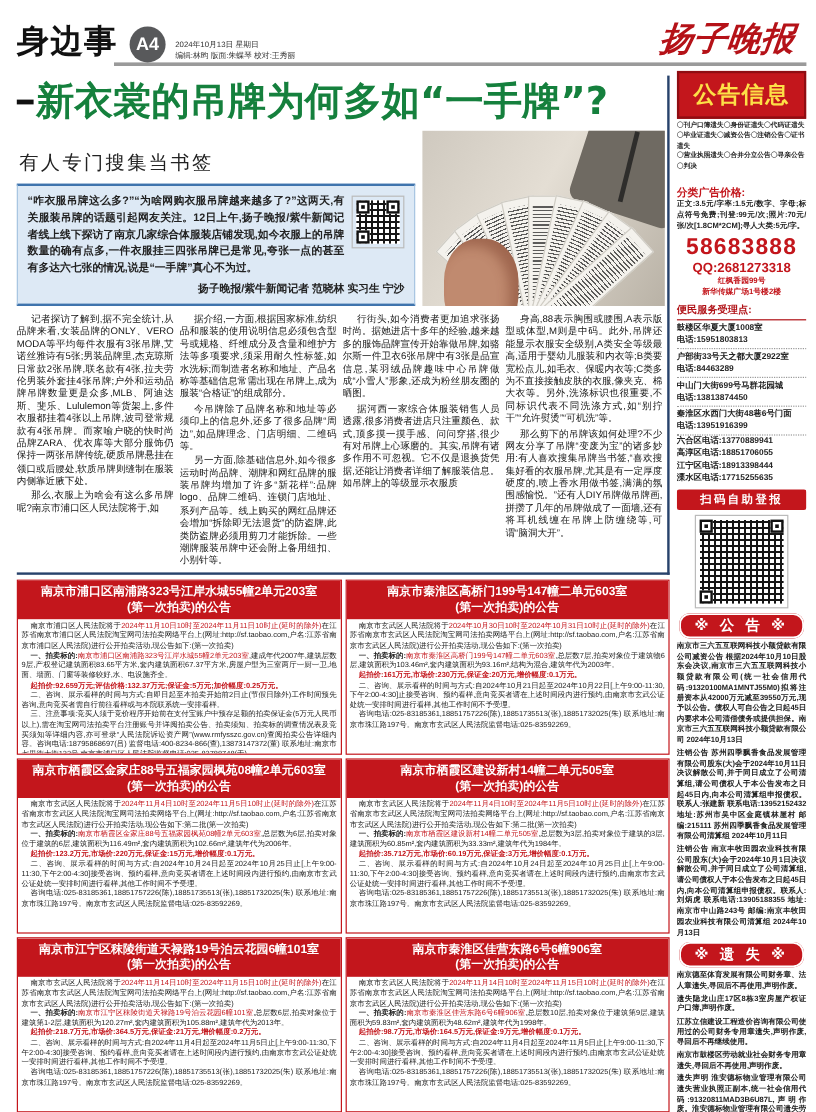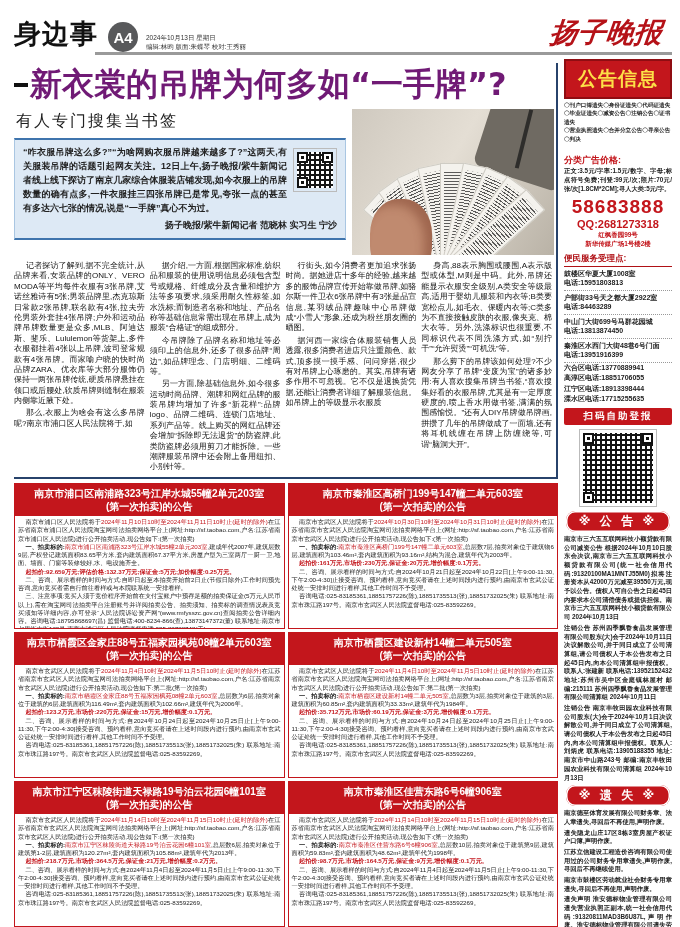--- a/index.html
+++ b/index.html
@@ -17,23 +17,23 @@
             font-size:28px;color:#b51218;transform:skewX(-6deg);padding-right:10px;}
   .hdr-rule{margin-left:95px;margin-right:8px;border-bottom:3px solid #9a9a9a;height:0;}
   
   .content{display:flex;padding:4px 8px 0 14px;gap:6px;}
   .main{width:544px;flex:0 0 auto;}
   .sidebar{width:108px;flex:0 0 auto;overflow:hidden;height:868px;}
   
   .article{border-right:2px solid #27426b;border-bottom:2px solid #27426b;padding:0 4px 4px 0;}
   .headline{display:flex;align-items:center;margin:4px 0 2px 0;}
   .headline .dash{width:14px;height:4px;background:#111;margin-right:2px;flex:0 0 auto;}
-  .headline h1{margin:0;font-size:32px;font-weight:900;letter-spacing:0px;color:#701a75;
+  .headline h1{margin:0;font-size:32px;font-weight:900;letter-spacing:0px;color:#15803d;
                font-family:"DejaVu Sans",sans-serif;white-space:nowrap;}
-  .art-mid{display:flex;gap:6px;margin-top:2px;}
+  .art-mid{display:flex;gap:6px;margin-top:2px;align-items:flex-end;}
   .art-left{width:332px;flex:0 0 auto;}
   .subtitle{font-size:16px;color:#222;letter-spacing:2px;margin:2px 0 6px 2px;}
   .lede{background:#dde9f5;border:1px solid #a9c6e2;border-top:2px solid #3f74ad;
         border-bottom:2px solid #3f74ad;padding:6px 8px;font-size:9px;font-weight:bold;
         line-height:1.55;color:#222;text-align:justify;height:86px;overflow:hidden;}
   .lede .qr{float:right;width:44px;height:44px;margin:2px 0 2px 6px;}
   .lede .byline{text-align:right;margin-top:3px;}
   .photo{position:relative;width:202px;height:146px;flex:0 0 auto;overflow:hidden;
          background:linear-gradient(120deg,#cfc9bf 0%,#e4ded4 45%,#b9b2a6 100%);}
   .photo .jacket{position:absolute;right:-20px;top:-18px;width:90px;height:90px;

